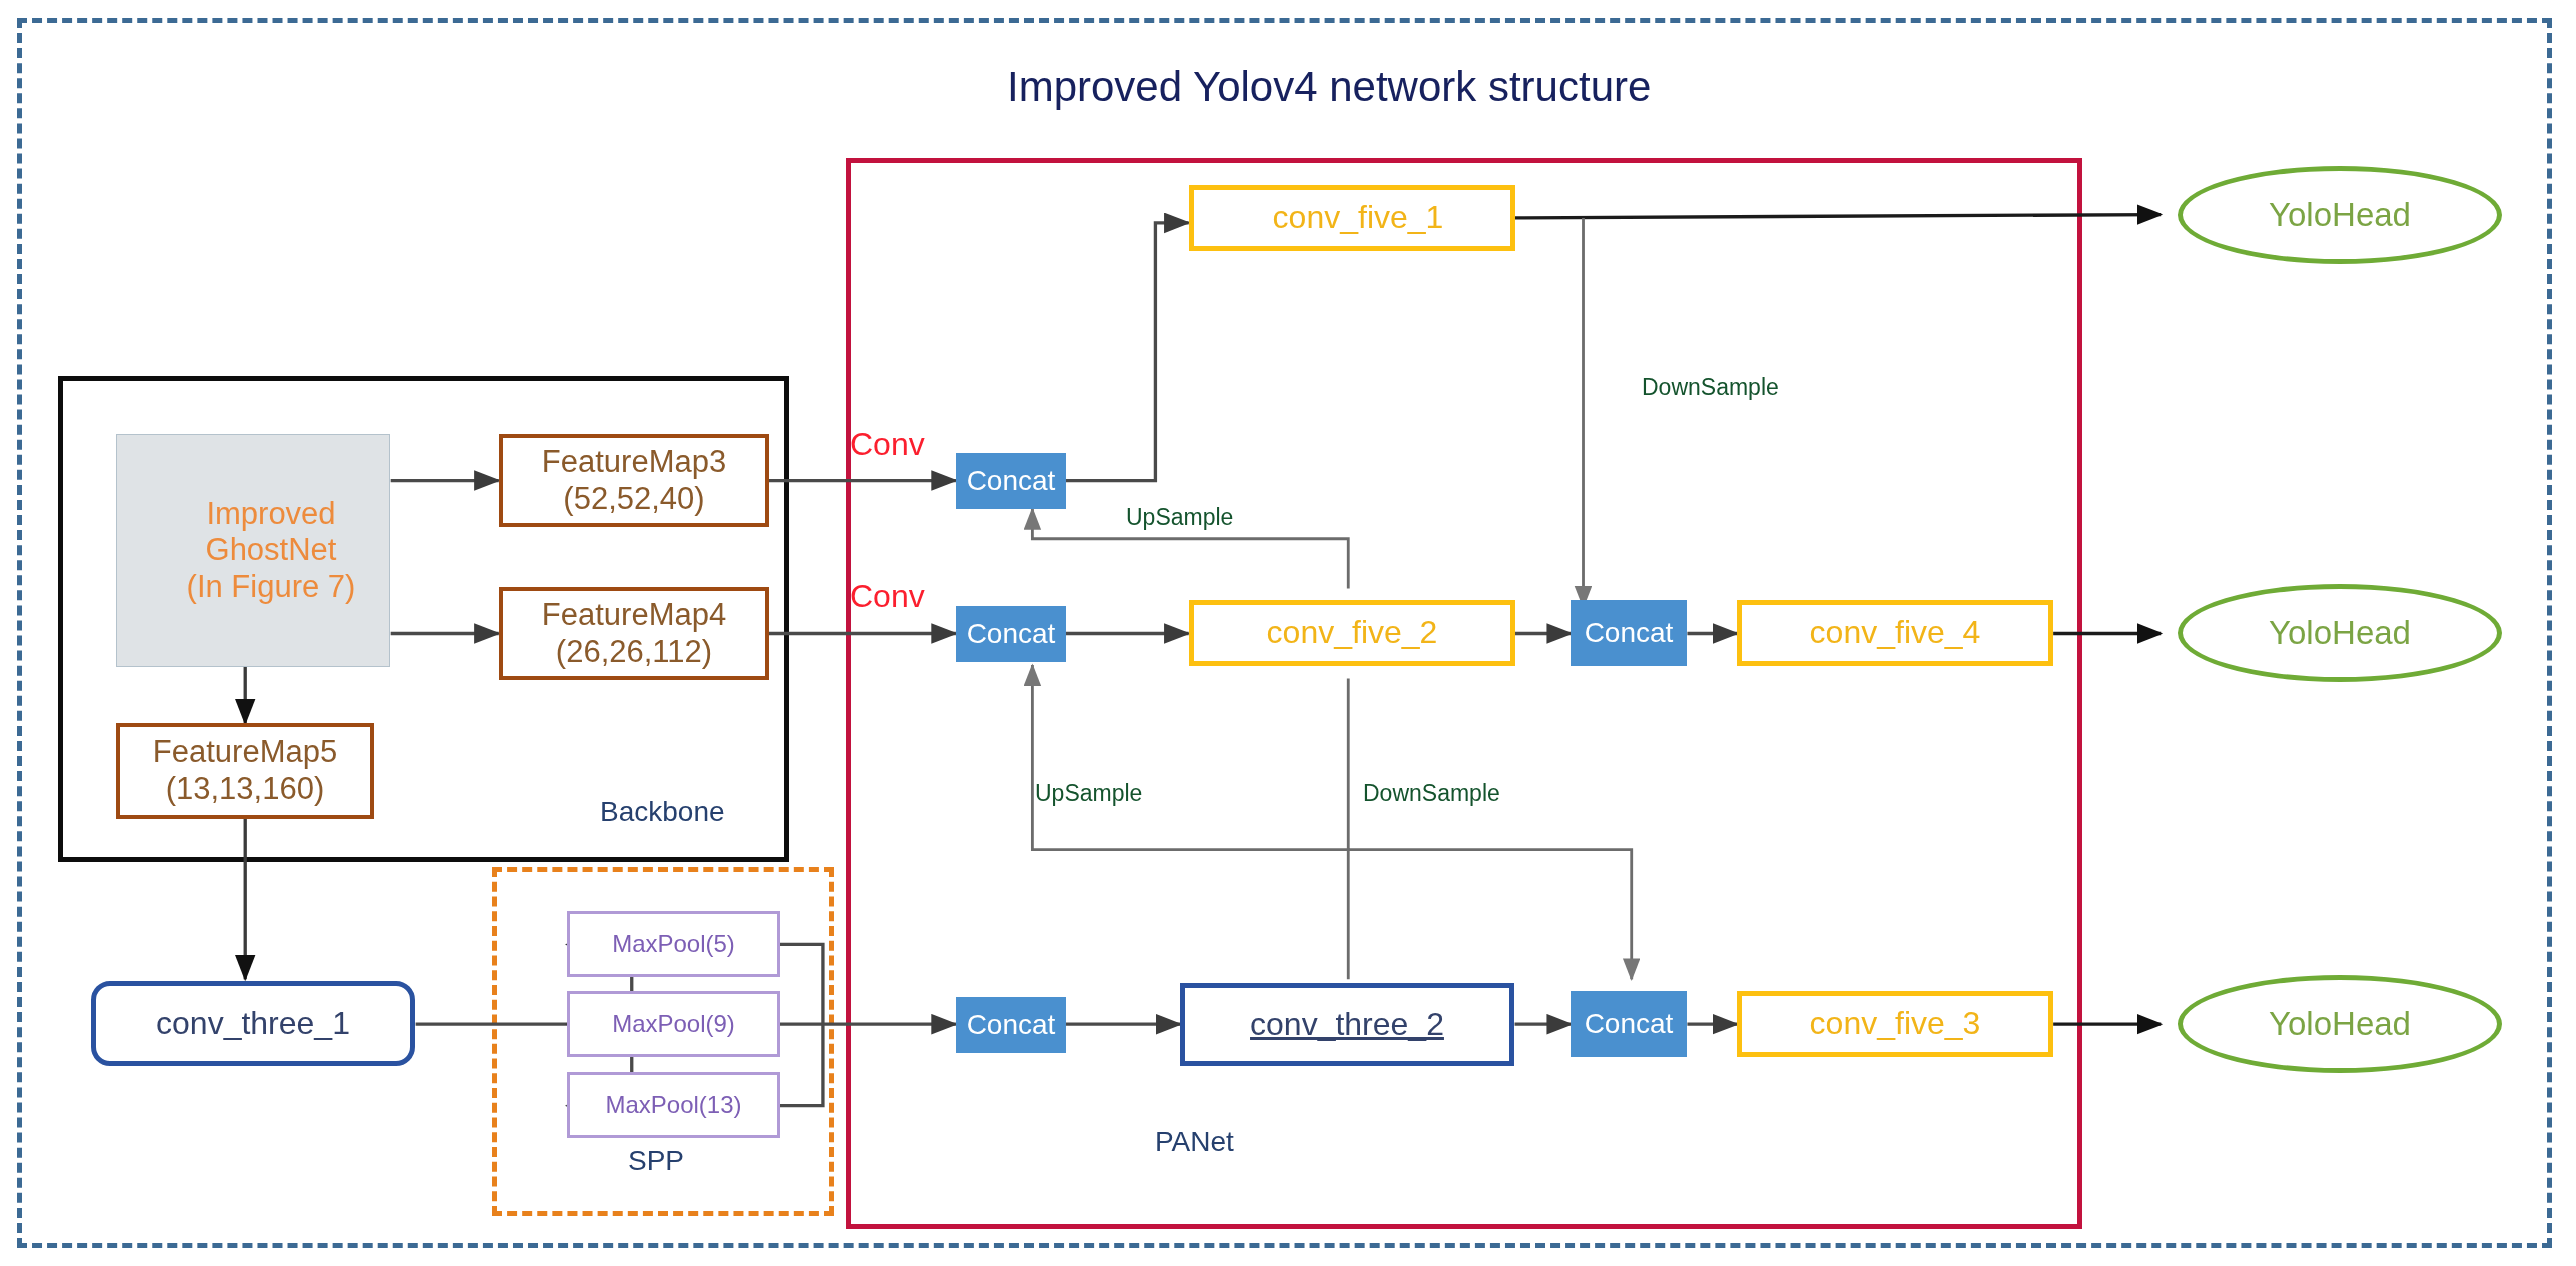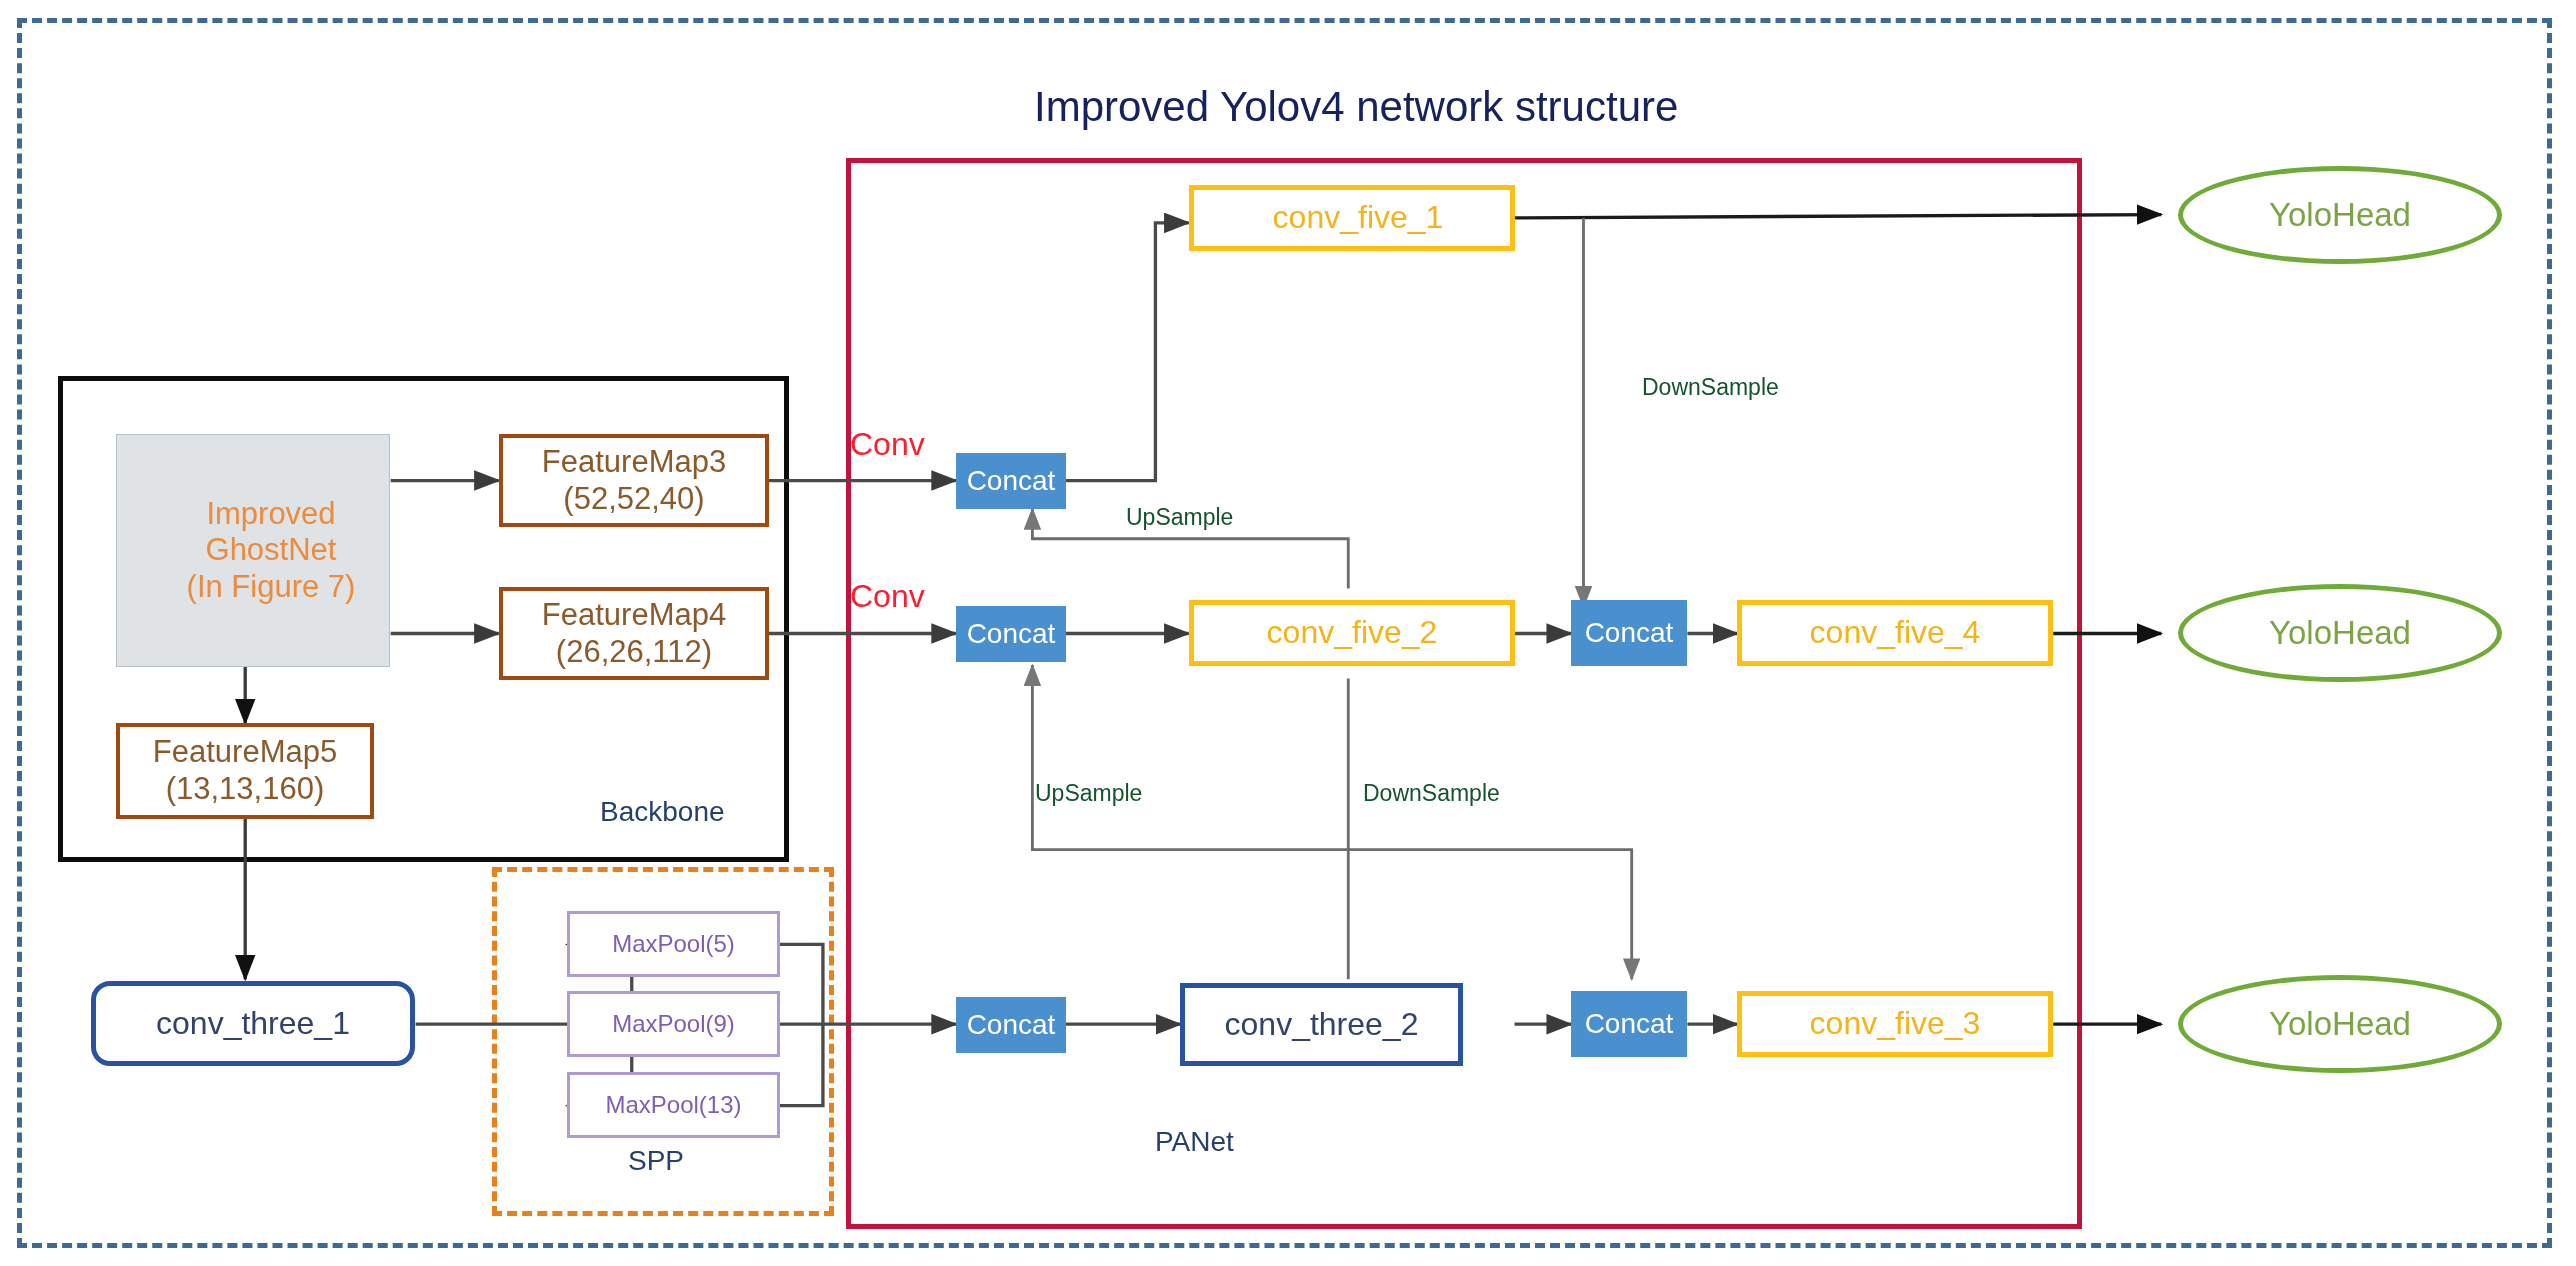--- a/index.html
+++ b/index.html
@@ -64,21 +64,21 @@
 
   svg.wires{position:absolute;left:0;top:0;width:2576px;height:1267px;pointer-events:none;}
 </style>
 </head>
 <body>
 
 <div id="stage">
 
   <div class="outer-dashed"></div>
 
-  <div class="lbl lbl-title" style="left:1007px;top:83px;margin-left:27px;">Improved Yolov4 network structure</div>
+  <div class="lbl lbl-title" style="left:1007px;top:63px;">Improved Yolov4 network structure</div>
 
   <div class="backbone-box"></div>
   <div class="spp-box"></div>
   <div class="panet-box"></div>
 
   <svg class="wires" viewBox="0 0 3099 1524">
     <defs>
       <marker id="ah" markerWidth="9" markerHeight="9" refX="7.4" refY="3.1" orient="auto" markerUnits="strokeWidth">
         <path d="M0,0 L8,3.1 L0,6.2 z" fill="#3b3b3b"></path>
       </marker>
@@ -173,21 +173,21 @@
   <div class="lbl lbl-conv" style="left:850px;top:578px;">Conv</div>
 
   <div class="node n-concat" style="left:956px;top:453px;width:110px;height:56px;">Concat</div>
   <div class="node n-concat" style="left:956px;top:606px;width:110px;height:56px;">Concat</div>
   <div class="node n-concat" style="left:956px;top:997px;width:110px;height:56px;">Concat</div>
 
   <div class="node n-convfive" style="left:1189px;top:185px;width:326px;height:66px;padding-left:12px;">conv_five_1</div>
 
   <div class="node n-convfive" style="left:1189px;top:600px;width:326px;height:66px;">conv_five_2</div>
 
-  <div class="node n-convthree" style="left:1180px;top:983px;width:283px;height:83px;">conv_three_2</div>
+  <div class="node n-convthree" style="left:1180px;top:983px;width:334px;height:83px;text-decoration:underline;">conv_three_2</div>
 
   <div class="node n-concat" style="left:1571px;top:600px;width:116px;height:66px;">Concat</div>
   <div class="node n-concat" style="left:1571px;top:991px;width:116px;height:66px;">Concat</div>
 
   <div class="node n-convfive" style="left:1737px;top:600px;width:316px;height:66px;">conv_five_4</div>
   <div class="node n-convfive" style="left:1737px;top:991px;width:316px;height:66px;">conv_five_3</div>
 
   <div class="lbl lbl-sample" style="left:1642px;top:374px;">DownSample</div>
   <div class="lbl lbl-sample" style="left:1126px;top:504px;">UpSample</div>
   <div class="lbl lbl-sample" style="left:1035px;top:780px;">UpSample</div>

